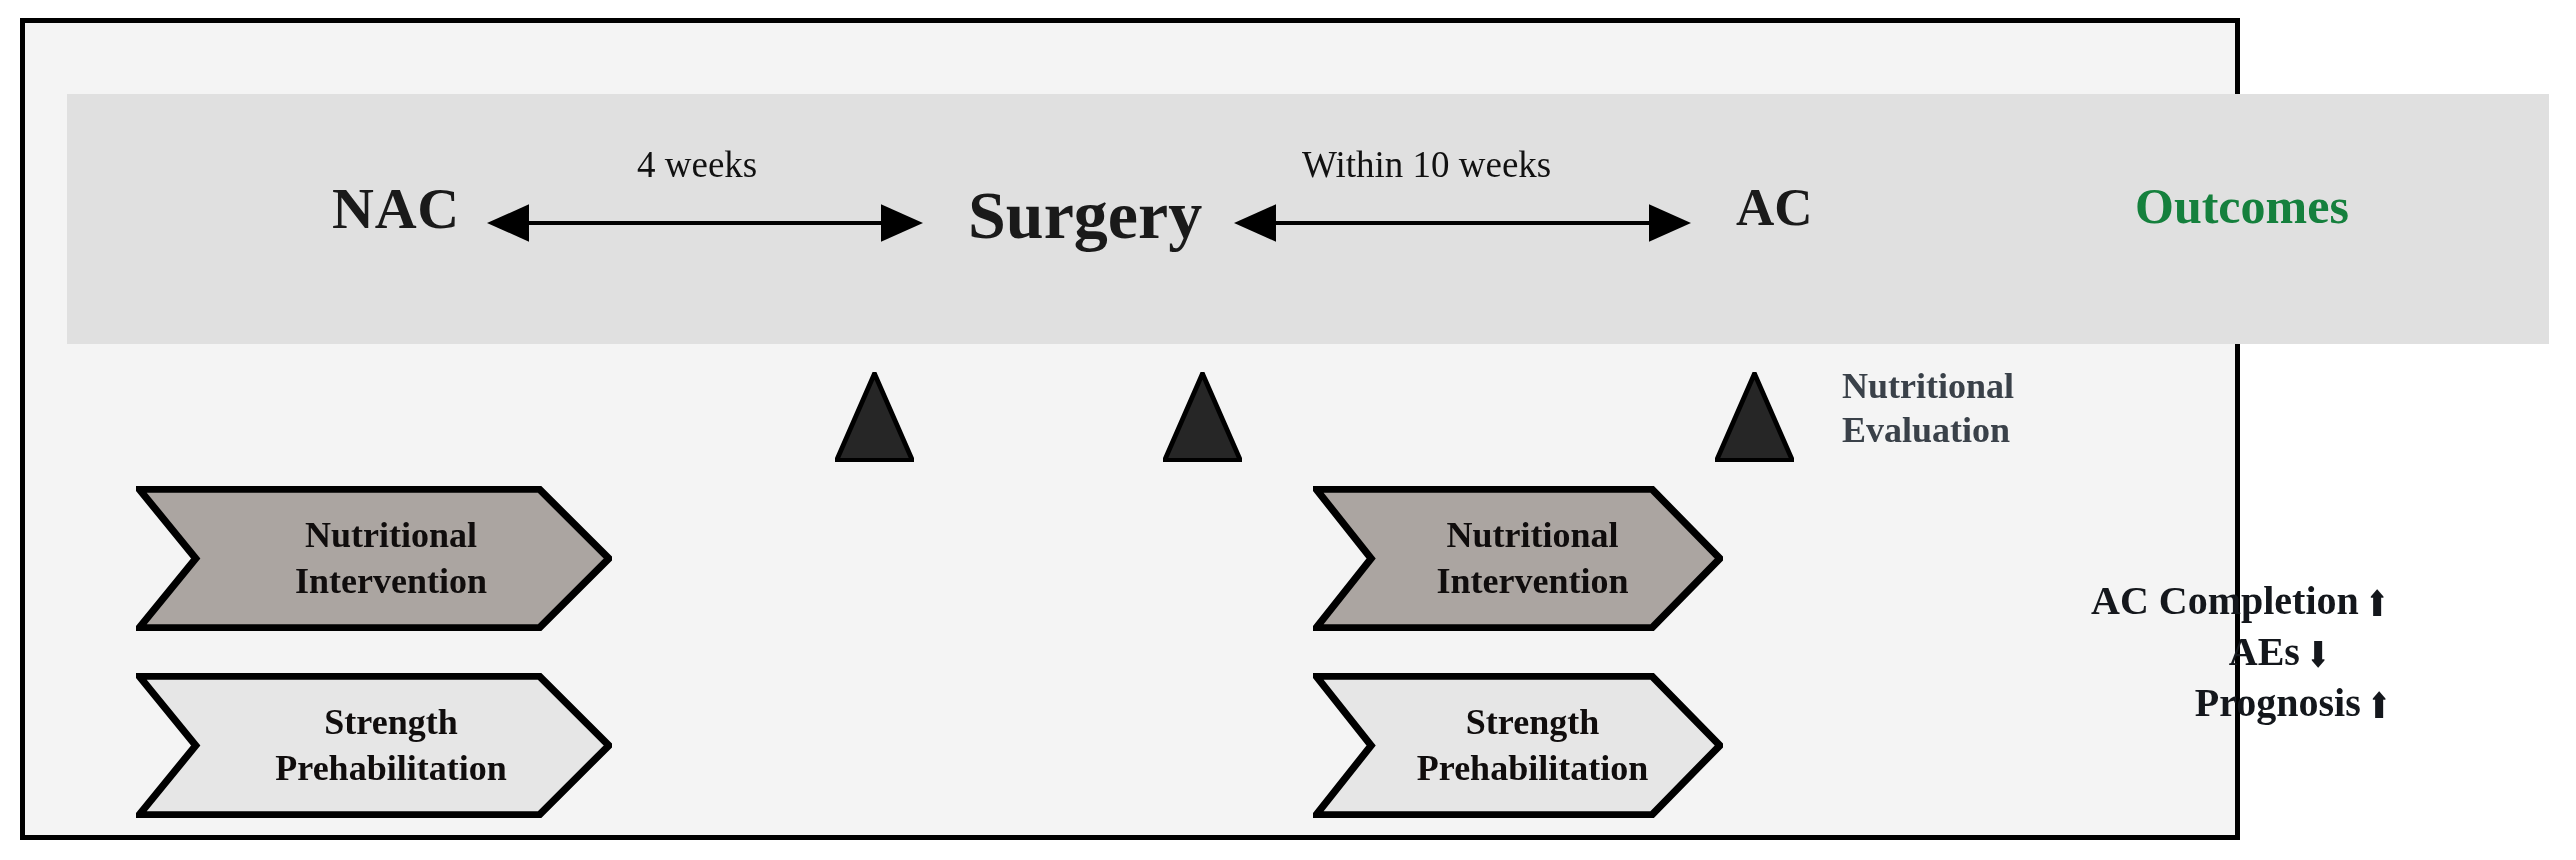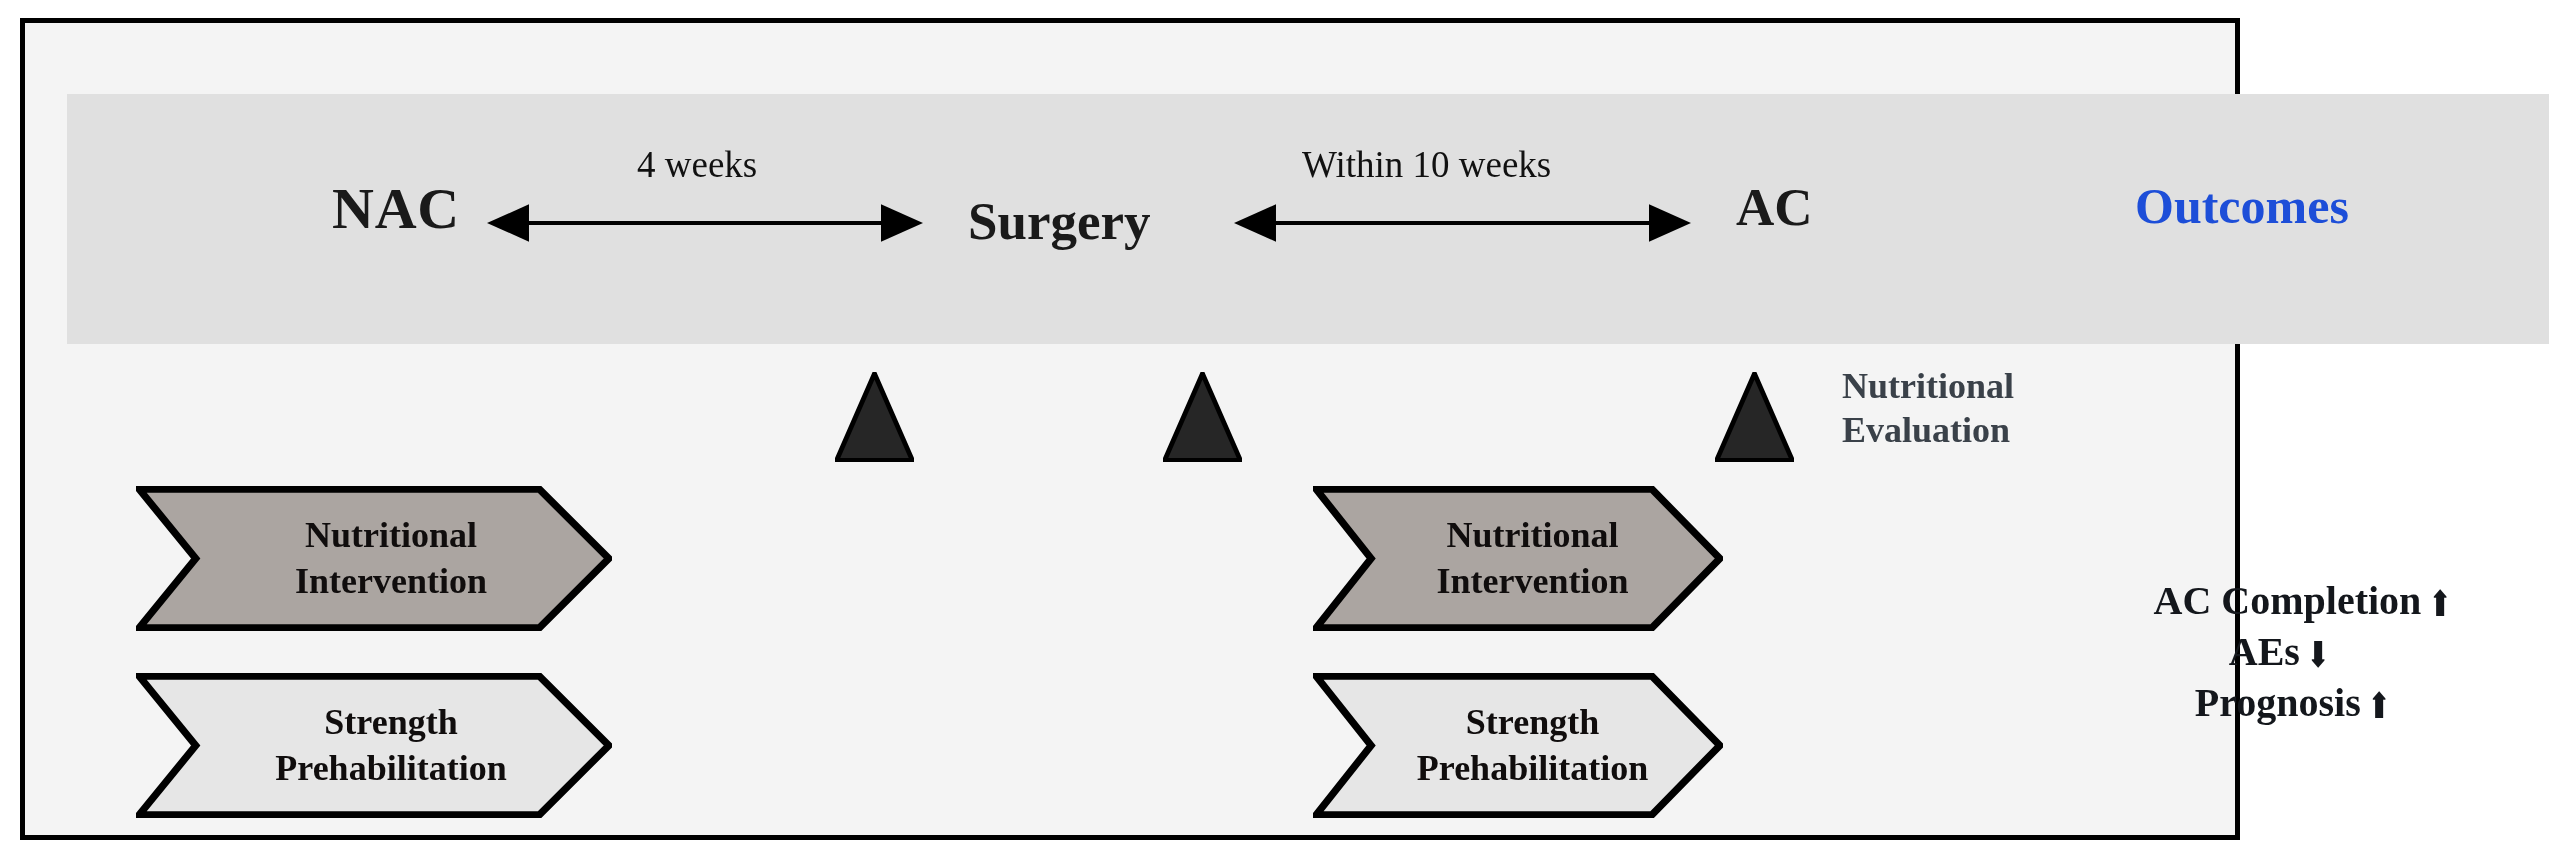--- a/index.html
+++ b/index.html
@@ -50,33 +50,33 @@
     line-height: 1;
   }
   .stage-nac {
     left: 307px;
     top: 157px;
     font-size: 58px;
     letter-spacing: 0.8px;
   }
   .stage-surgery {
     left: 943px;
-    top: 172px;
-    font-size: 53px;
+    top: 158px;
+    font-size: 68px;
   }
   .stage-ac {
     left: 1711px;
     top: 158px;
     font-size: 53px;
   }
   .stage-outcomes {
     left: 2110px;
     top: 158px;
     font-size: 50px;
-    color: #1d4ed8;
+    color: #15803d;
   }
 
   
   .interval-caption {
     position: absolute;
     color: #111111;
     font-weight: normal;
     font-size: 37px;
     white-space: nowrap;
     line-height: 1;
@@ -154,21 +154,21 @@
     left: 2066px;
     top: 552px;
     width: 436px;
     text-align: center;
     color: #14171c;
     font-weight: bold;
     font-size: 40px;
     line-height: 1.28;
   }
   .outcome-row { white-space: nowrap; }
-  .outcome-row:nth-child(1) { text-align: center; padding-right: 9.7px; }
+  .outcome-row:nth-child(1) { text-align: left; padding-right: 9.7px; }
   .outcome-row:nth-child(2) { padding-right: 56px; }
   .outcome-row:nth-child(3) { padding-right: 29px; }
   .dir-arrow {
     display: inline-block;
     font-size: 36px;
     transform: translateY(1.6px) scaleX(0.86);
     margin-left: 3.2px;
   }
 </style>
 </head>

